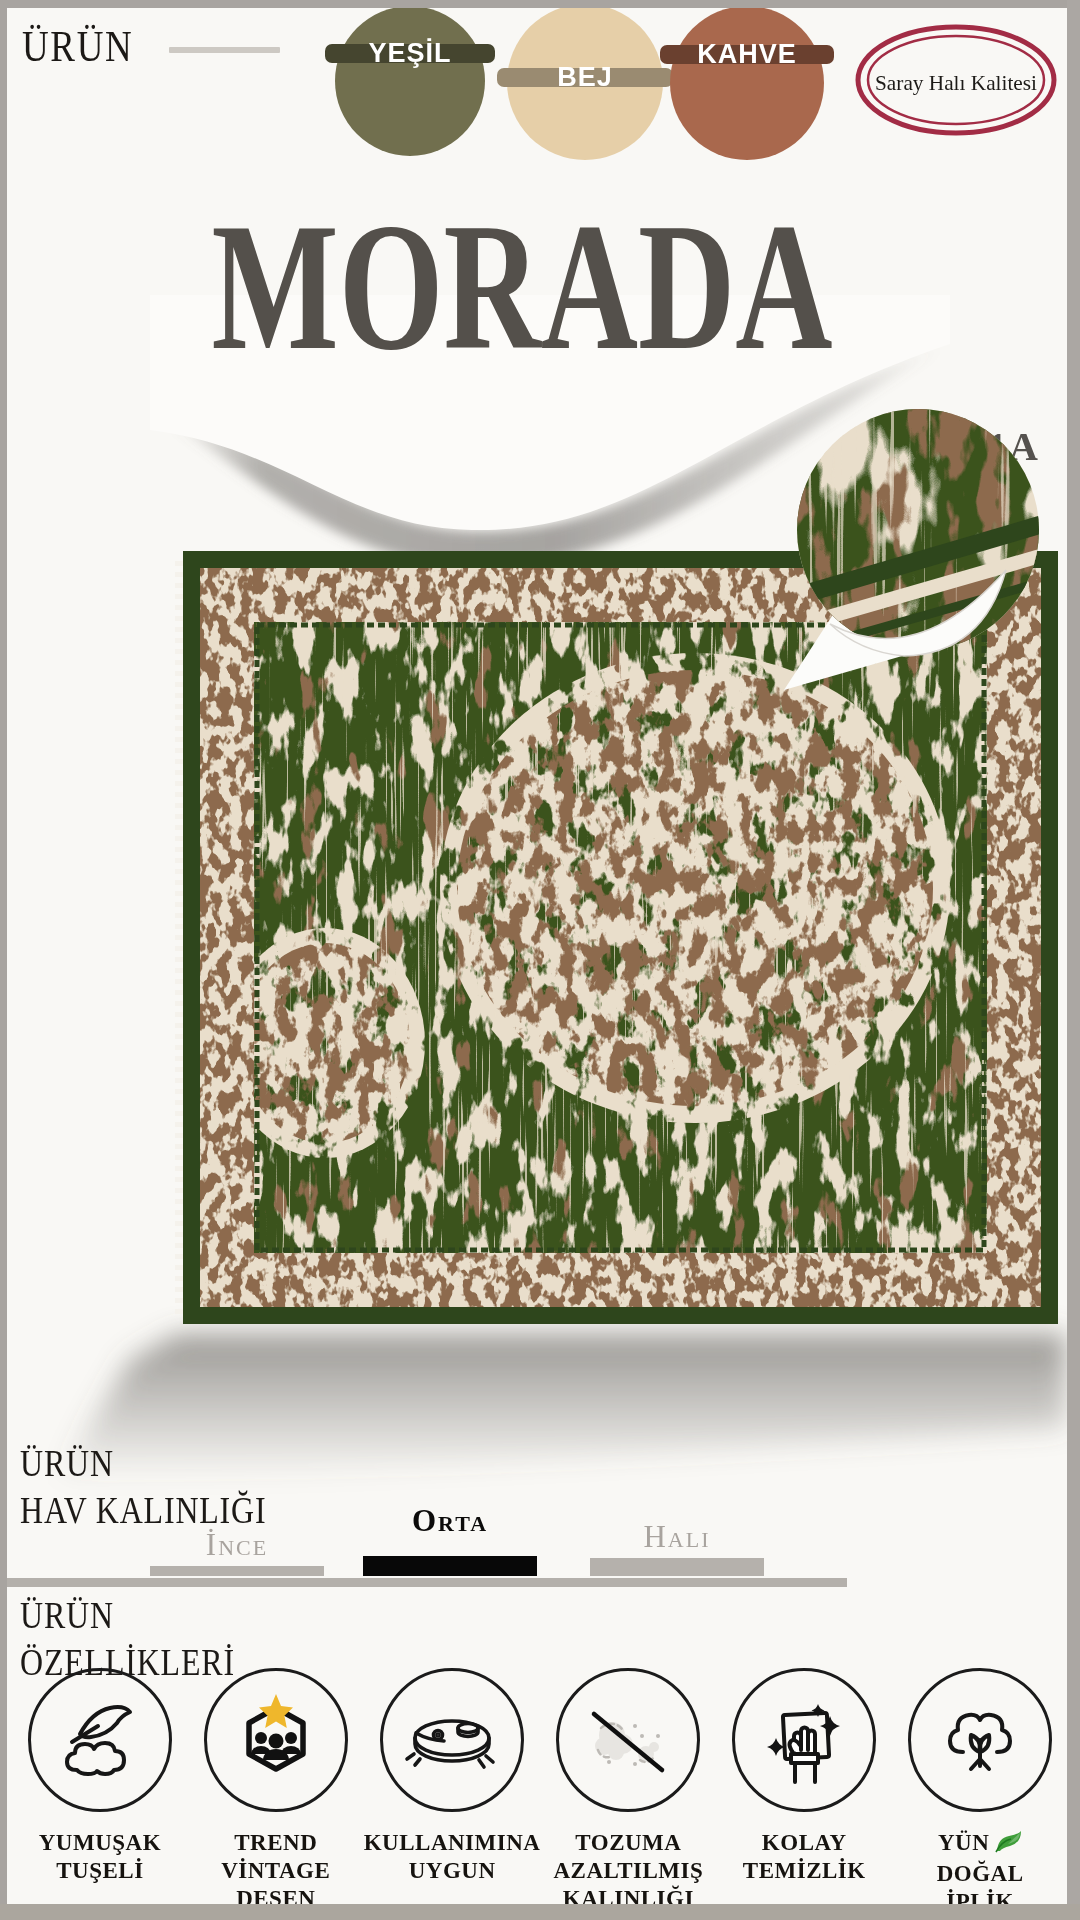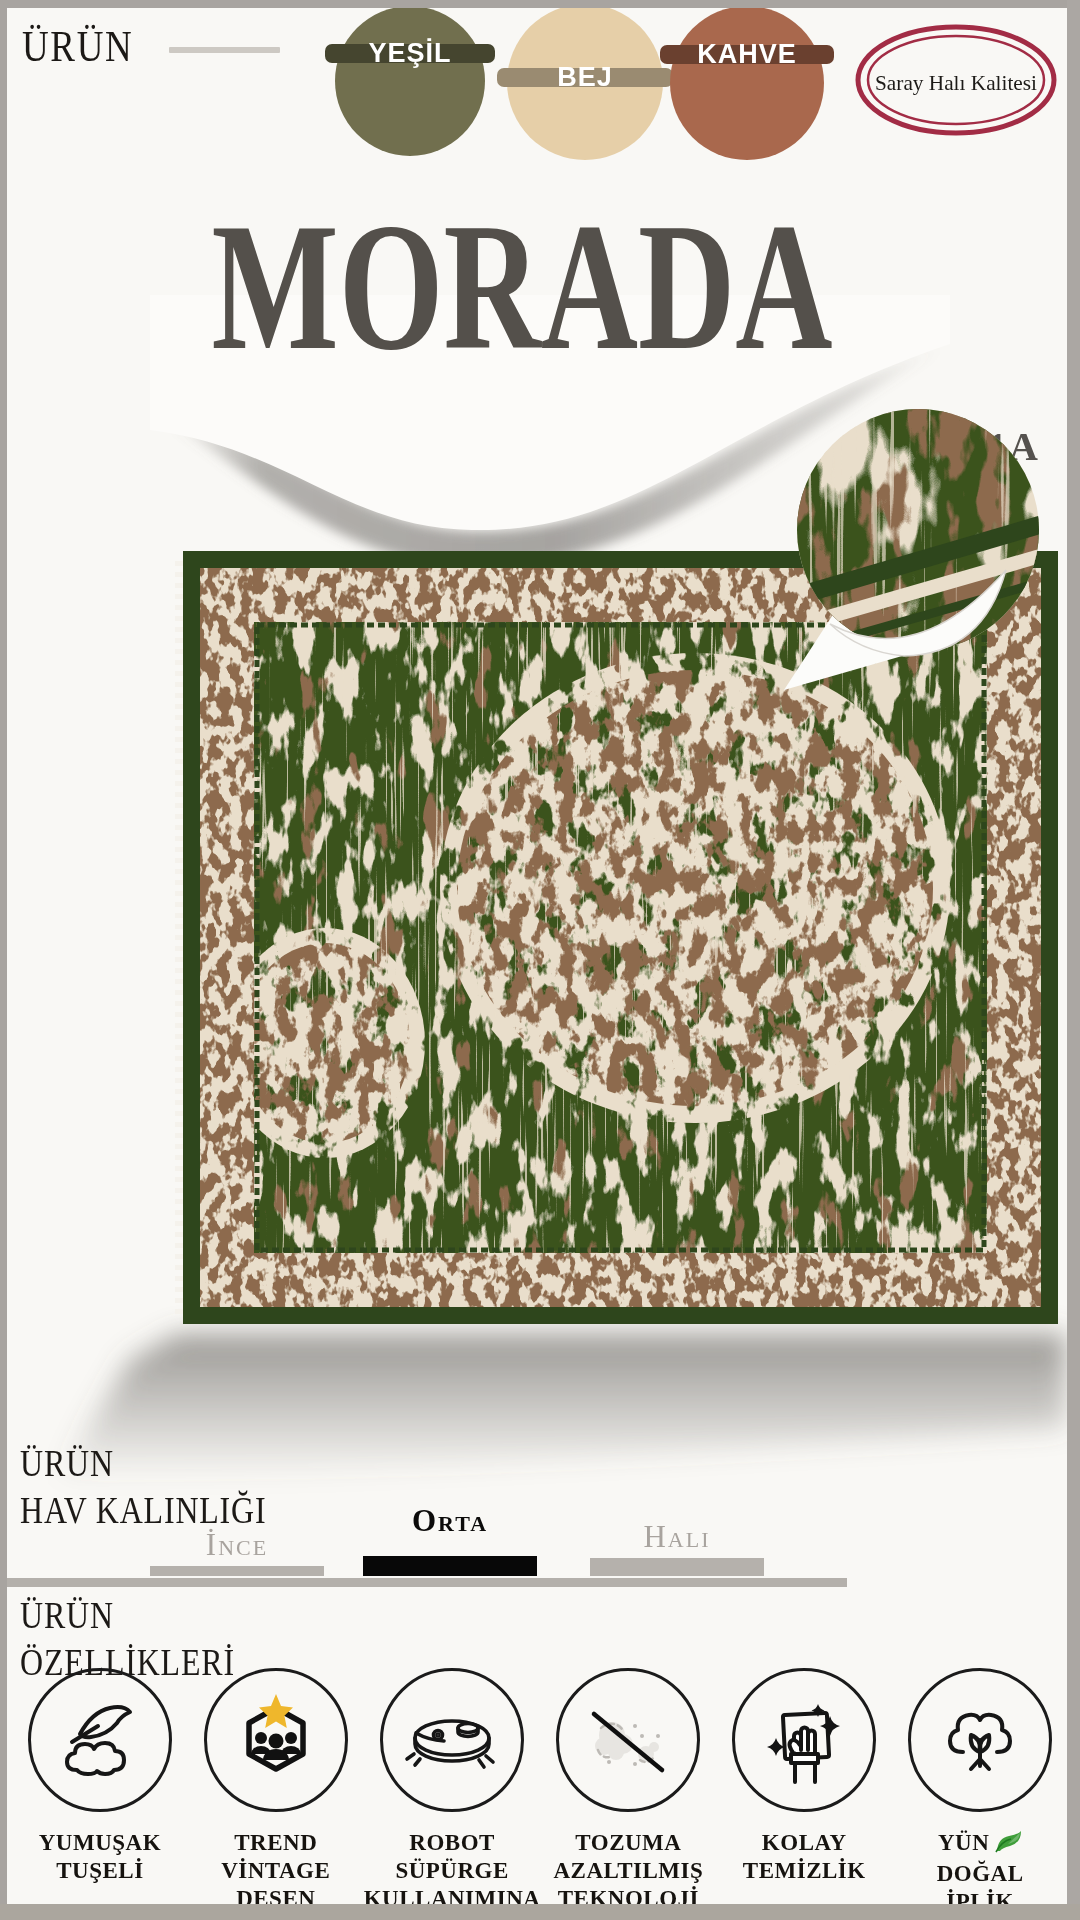--- a/index.html
+++ b/index.html
@@ -311,21 +311,20 @@
         <path d="M13,48 v6 a37,17 0 0 0 74,0 v-6"></path>
         <ellipse cx="66" cy="38" rx="10" ry="4.5"></ellipse>
         <path d="M56,38 v4 a10,4.5 0 0 0 20,0 v-4"></path>
         <circle cx="36" cy="45" r="4.5"></circle>
           <circle cx="36" cy="45" r="1" fill="#161616"></circle>
         <path d="M14,43 q12,7 28,8"></path>
         <path d="M12,64 l-7,5 M18,69 l-5,6 M84,66 l7,6 M77,70 l5,7"></path>
       </svg>
     </div>
     <div class="flabel">
-      <div>ROBOT SÜPÜRGE</div>
       <div>KULLANIMINA</div>
       <div>UYGUN</div>
     </div>
   </div>
 
   <div class="feature">
     <div class="fcircle">
       <svg viewBox="0 0 100 100" width="100" height="100">
         <g fill="#e7e5e1">
           <circle cx="34" cy="45" r="13"></circle>
@@ -346,21 +345,21 @@
           <circle cx="31" cy="72" r="2"></circle>
             <circle cx="57" cy="74" r="2"></circle>
             <circle cx="80" cy="46" r="2"></circle>
         </g>
         <line x1="16" y1="24" x2="84" y2="80" stroke="#0f0f0f" stroke-width="4.5" stroke-linecap="round"></line>
       </svg>
     </div>
     <div class="flabel">
       <div>TOZUMA</div>
       <div>AZALTILMIŞ</div>
-      <div>TEKNOLOJİ</div>
+      <div>KALINLIĞI</div>
     </div>
   </div>
 
   <div class="feature">
     <div class="fcircle">
       <svg viewBox="0 0 100 100" width="100" height="100">
         <rect x="30" y="24" width="44" height="44" rx="2" fill="none" stroke="#141414" stroke-width="4" transform="rotate(-3 52 46)"></rect>
         <g fill="#141414">
           <path d="M22,48 q2,7 9,9 q-7,2 -9,9 q-2,-7 -9,-9 q7,-2 9,-9 Z"></path>
           <path d="M76,26 q2,8 10,10 q-8,2 -10,10 q-2,-8 -10,-10 q8,-2 10,-10 Z"></path>

